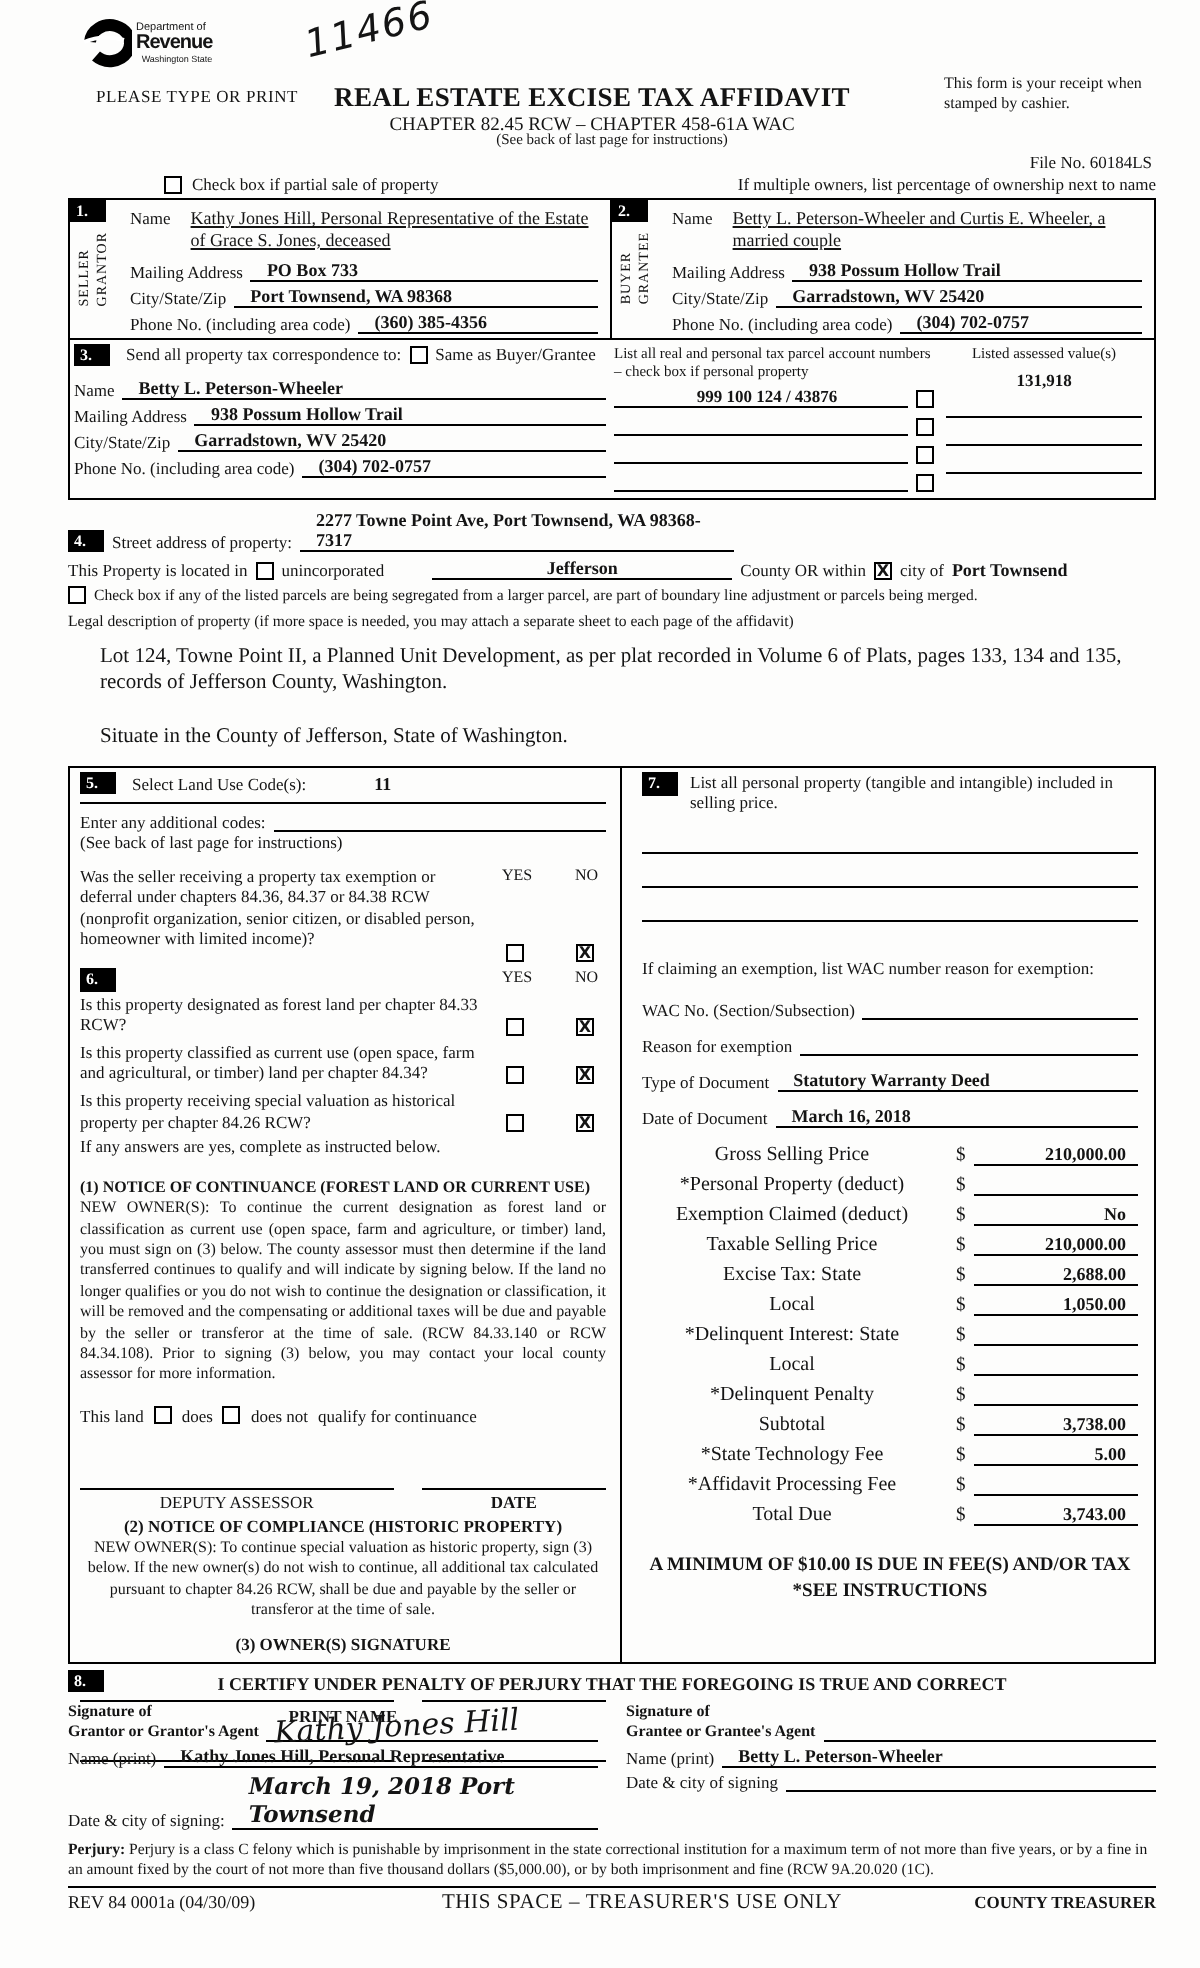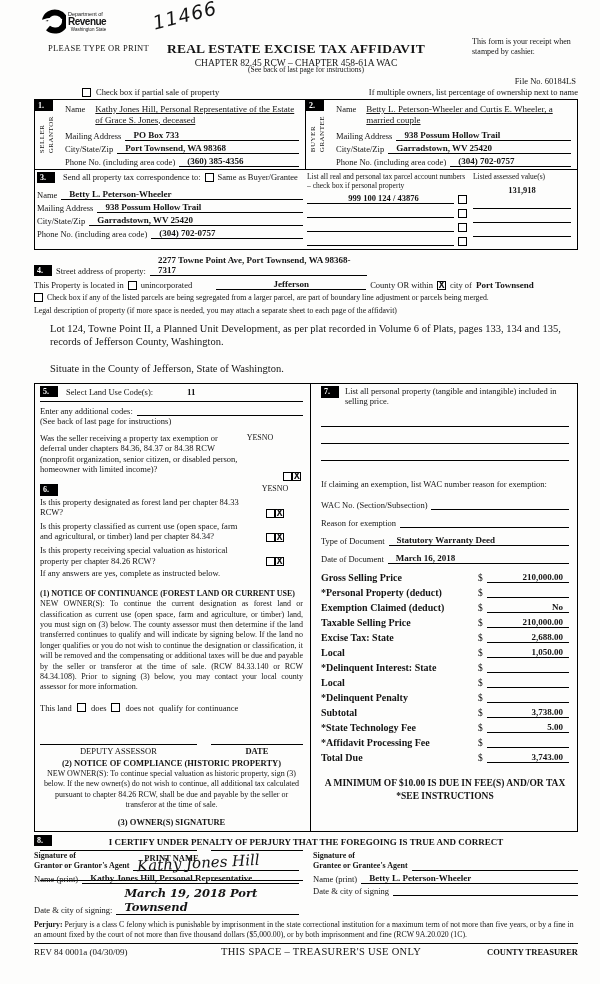--- a/index.html
+++ b/index.html
@@ -56,38 +56,38 @@
   .s4row { display:flex; align-items:flex-end; margin-top:3px; gap:4px;}
   .small { font-size:7.8px; }
   .legal { font-size:10.5px; line-height:1.3; margin:7px 8px 0 16px; }
   .cols { display:flex; border:1px solid #000; margin-top:7px; height:449px;}
   .lcol { width:276px; border-right:1px solid #000; padding:2px 7px 0 5px; position:relative;}
   .rcol { flex:1; padding:2px 8px 0 10px; }
   .s5hdr { display:flex; align-items:flex-end; border-bottom:1px solid #000; padding-bottom:4px;}
   .s5hdr .tab { margin-right:8px;}
   .qblock { display:flex; margin-top:7px; }
   .qtext { flex:1; line-height:1.25; padding-right:6px;}
-  .ynbox { width:56px; display:flex; flex-direction:row; justify-content:center; text-align:center;}
+  .ynbox { width:56px; display:flex; flex-direction:column; justify-content:space-between; text-align:center;}
   .ynhdr { display:flex; justify-content:space-between; font-size:8px; padding:0 4px;}
   .yncbs { display:flex; justify-content:space-between; padding:0 6px; margin-top:auto;}
   .notice-t { font-weight:bold; font-size:8px; margin-top:11px; }
   .notice-b { font-size:8px; text-align:justify; line-height:1.3; margin-top:1px;}
   .landrow { display:flex; align-items:center; gap:5px; margin-top:10px;}
   .linepair { display:flex; gap:14px; margin-top:26px;}
   .linepair .ln { border-bottom:1px solid #000; height:6px;}
   .linepair .ln.a { flex:1.7; } .linepair .ln.b { flex:1; }
   .lblpair { display:flex; gap:14px; font-size:8.5px; margin-top:1px;}
   .lblpair .a { flex:1.7; text-align:center;} .lblpair .b { flex:1; text-align:center;}
   .ctrbold { text-align:center; font-weight:bold; font-size:8.5px; margin-top:2px;}
   .notice2b { font-size:8px; text-align:center; line-height:1.3; margin-top:1px;}
   .s7hdr { display:flex; }
   .s7hdr .tab { margin-right:6px; flex:none; height:12px;}
   .blankln { border-bottom:1px solid #000; height:17px; }
   .finrow { display:flex; align-items:flex-end; margin-top:3.5px; font-size:10px; height:11.5px;}
-  .finlbl { width:150px; text-align:left; white-space:nowrap;font-weight:bold;}
+  .finlbl { width:150px; text-align:center; white-space:nowrap;}
   .findol { width:10px; text-align:left; padding-left:7px; font-size:9.5px;}
   .finln { flex:1; border-bottom:1px solid #000; text-align:right; font-weight:bold; font-size:9px; padding-right:6px; margin-left:6px;}
   .minnote { text-align:center; font-weight:bold; font-size:9.5px; margin-top:14px; line-height:1.35;}
   .sec8 { margin-top:3px; position:relative; }
   .certify { text-align:center; font-weight:bold; font-size:9px; padding-top:2px;}
   .sec8 .tab { position:absolute; left:0; top:0;}
   .sighalves { display:flex; gap:14px; margin-top:4px;}
   .sighalf { flex:1; }
   .sigrow { display:flex; align-items:flex-end; }
   .siglbl { font-weight:bold; font-size:8px; line-height:1.2; white-space:nowrap; padding-right:4px;}
@@ -223,21 +223,21 @@
       <div class="prow">
         <span class="fill"></span>
         <span class="cb"></span>
       </div>
       <div class="prow">
         <span class="fill"></span>
         <span class="cb"></span>
       </div>
     </div>
     <div class="s3r">
-      <div class="colhdr" style="">Listed assessed value(s)</div>
+      <div class="colhdr" style="text-align:center">Listed assessed value(s)</div>
       <div class="prow">
           <span class="fill ctr" style="border-bottom:none">131,918</span>
         </div>
       <div class="prow">
           <span class="fill ctr"></span>
         </div>
       <div class="prow">
           <span class="fill ctr"></span>
         </div>
       <div class="prow">

